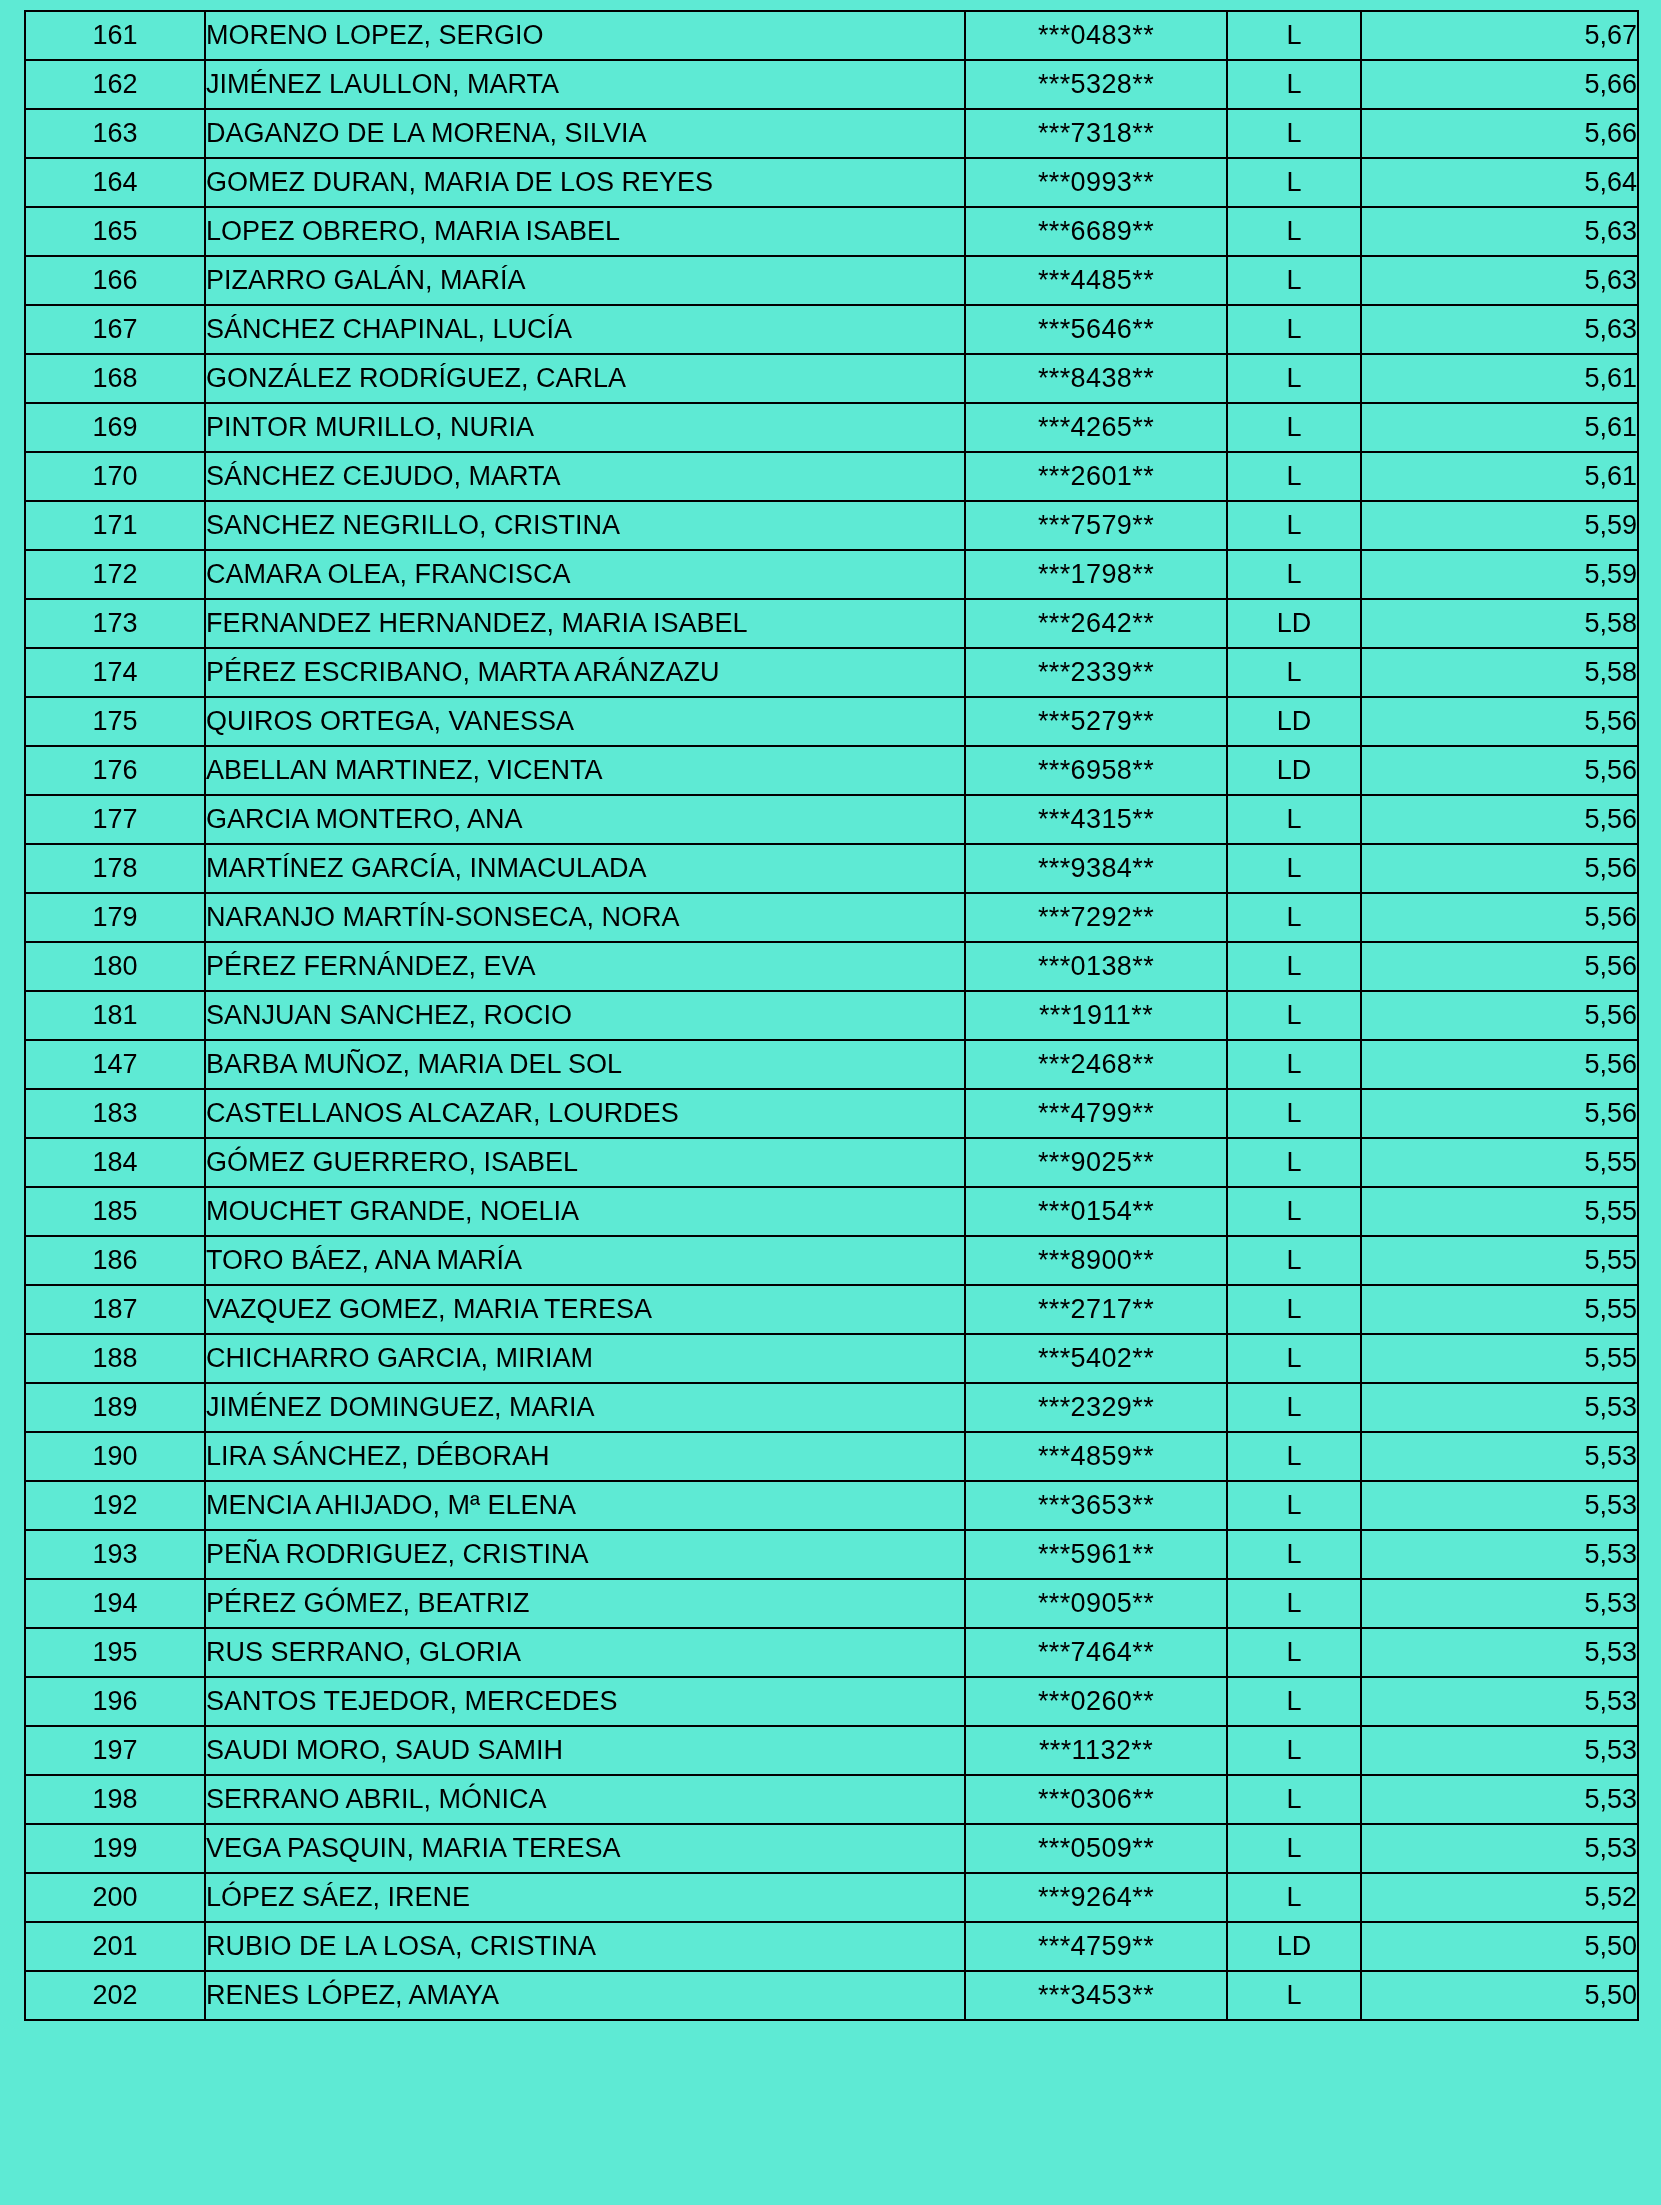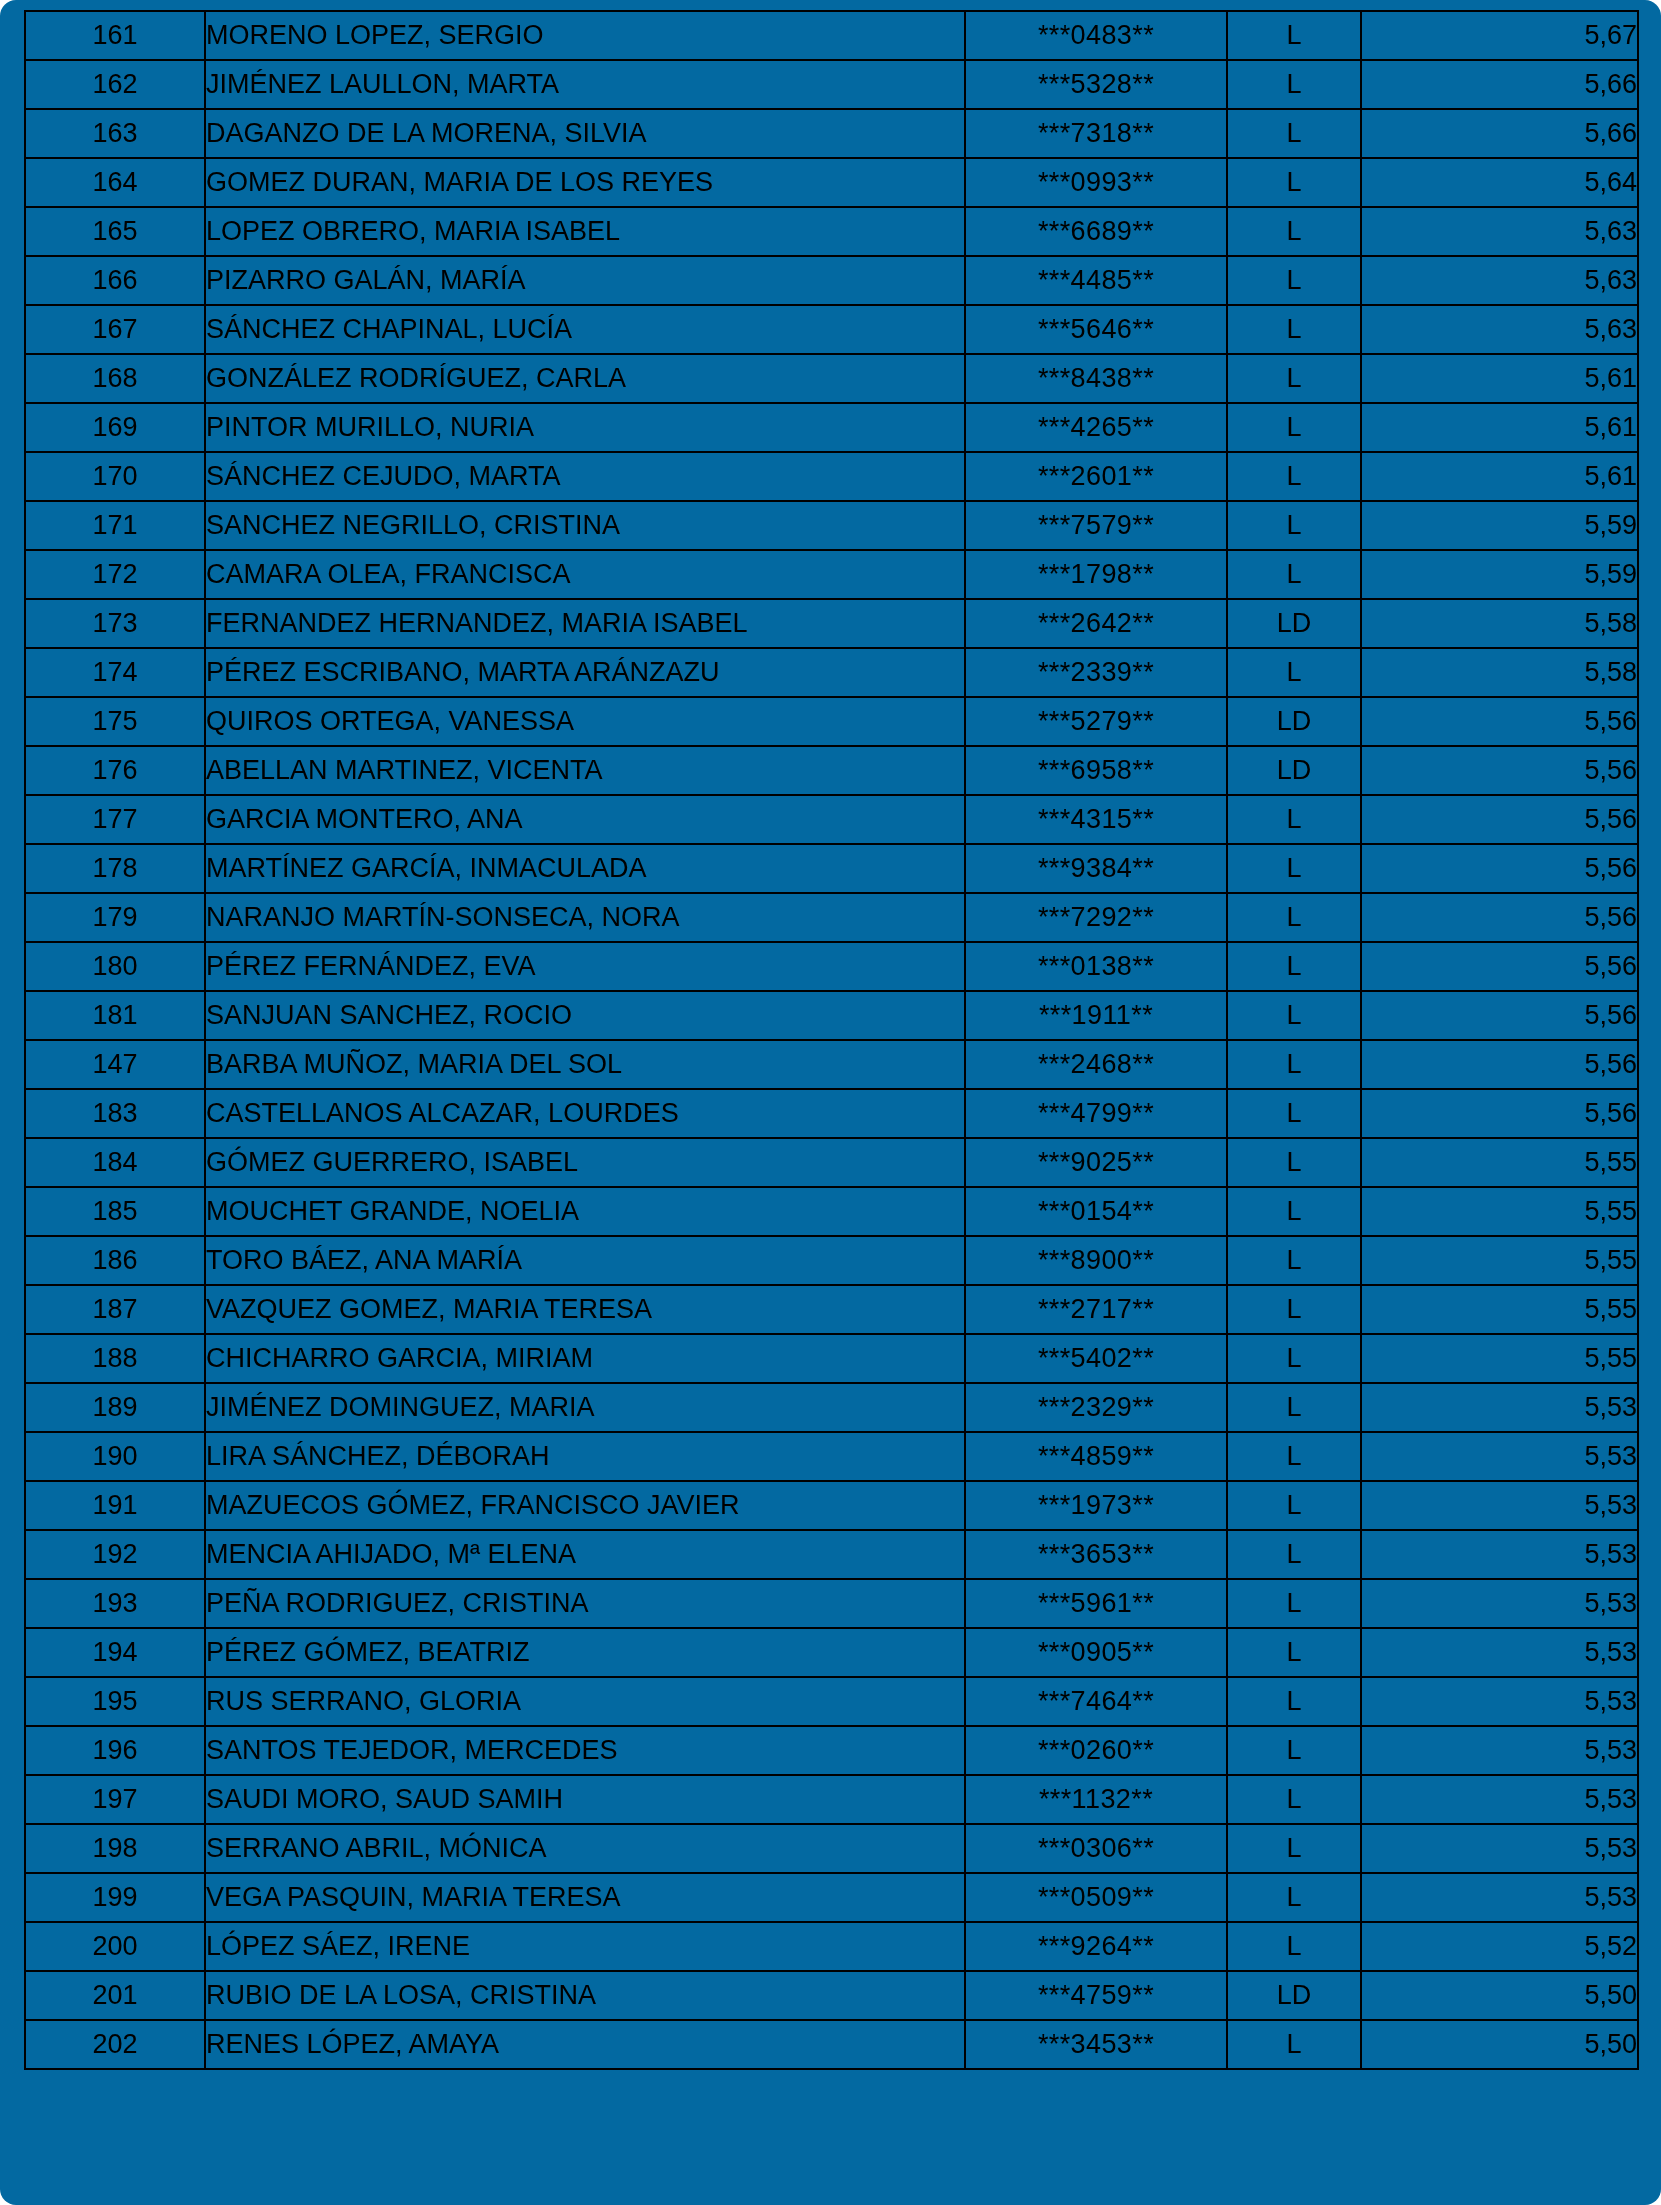--- a/index.html
+++ b/index.html
@@ -12,22 +12,21 @@
     height: 2205px;
     font-family: "Liberation Sans", sans-serif;
     color: #000000;
     overflow: hidden;
   }
   .page {
     box-sizing: border-box;
     width: 1661px;
     height: 2205px;
     padding: 9.6px 24px 6.4px 24px;
-    background: #0369a1;
-    border-radius: 16px;
+    background: #5eead4;
   }
   table.results {
     border-collapse: collapse;
     table-layout: fixed;
     width: 1613px;
   }
   table.results td {
     border: 2.4px solid #000000;
     height: 47px;
     font-size: 27px;
@@ -260,27 +259,20 @@
           <td class="c-score">5,53</td>
         </tr>
         <tr>
           <td class="c-num">190</td>
           <td class="c-name">LIRA SÁNCHEZ, DÉBORAH</td>
           <td class="c-id">***4859**</td>
           <td class="c-cat">L</td>
           <td class="c-score">5,53</td>
         </tr>
         <tr>
-          <td class="c-num">191</td>
-          <td class="c-name">MAZUECOS GÓMEZ, FRANCISCO JAVIER</td>
-          <td class="c-id">***1973**</td>
-          <td class="c-cat">L</td>
-          <td class="c-score">5,53</td>
-        </tr>
-        <tr>
           <td class="c-num">192</td>
           <td class="c-name">MENCIA AHIJADO, Mª ELENA</td>
           <td class="c-id">***3653**</td>
           <td class="c-cat">L</td>
           <td class="c-score">5,53</td>
         </tr>
         <tr>
           <td class="c-num">193</td>
           <td class="c-name">PEÑA RODRIGUEZ, CRISTINA</td>
           <td class="c-id">***5961**</td>

